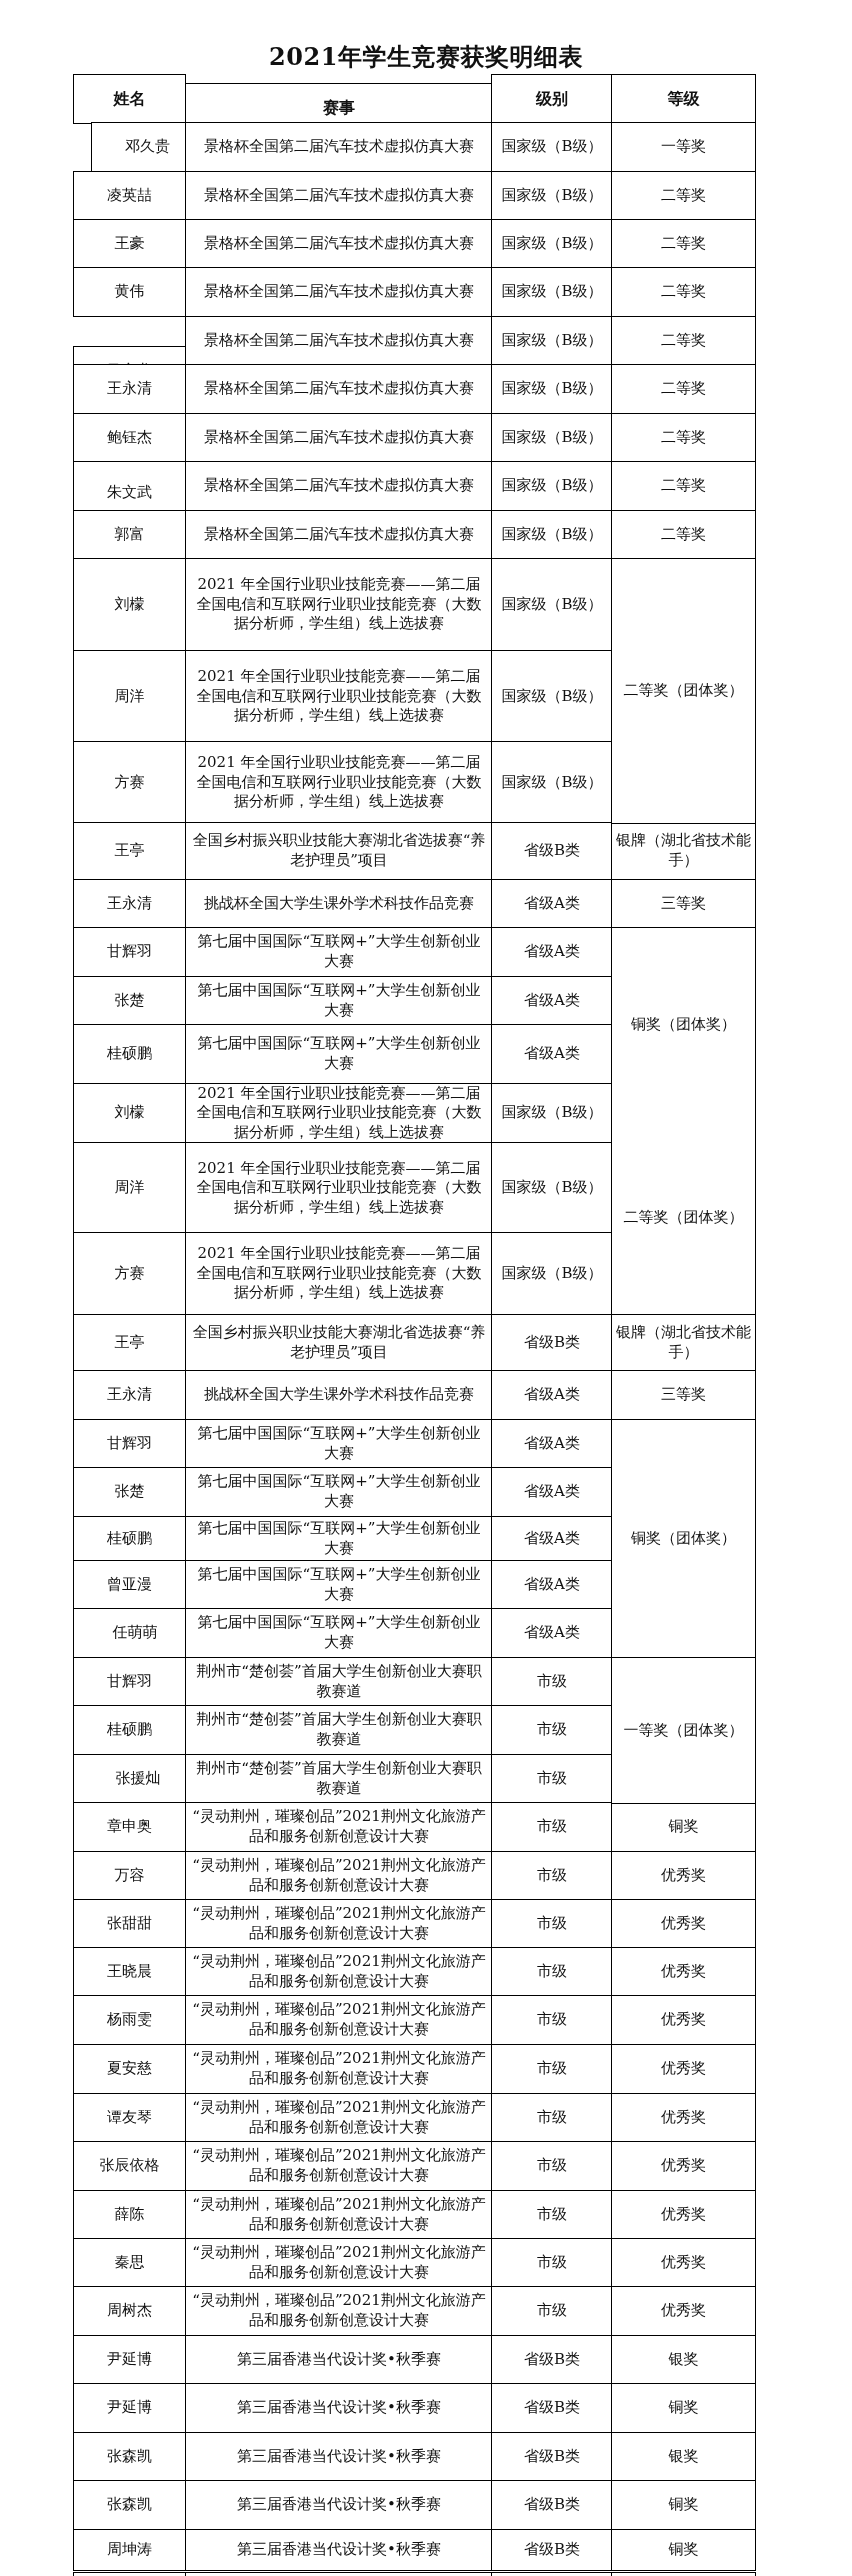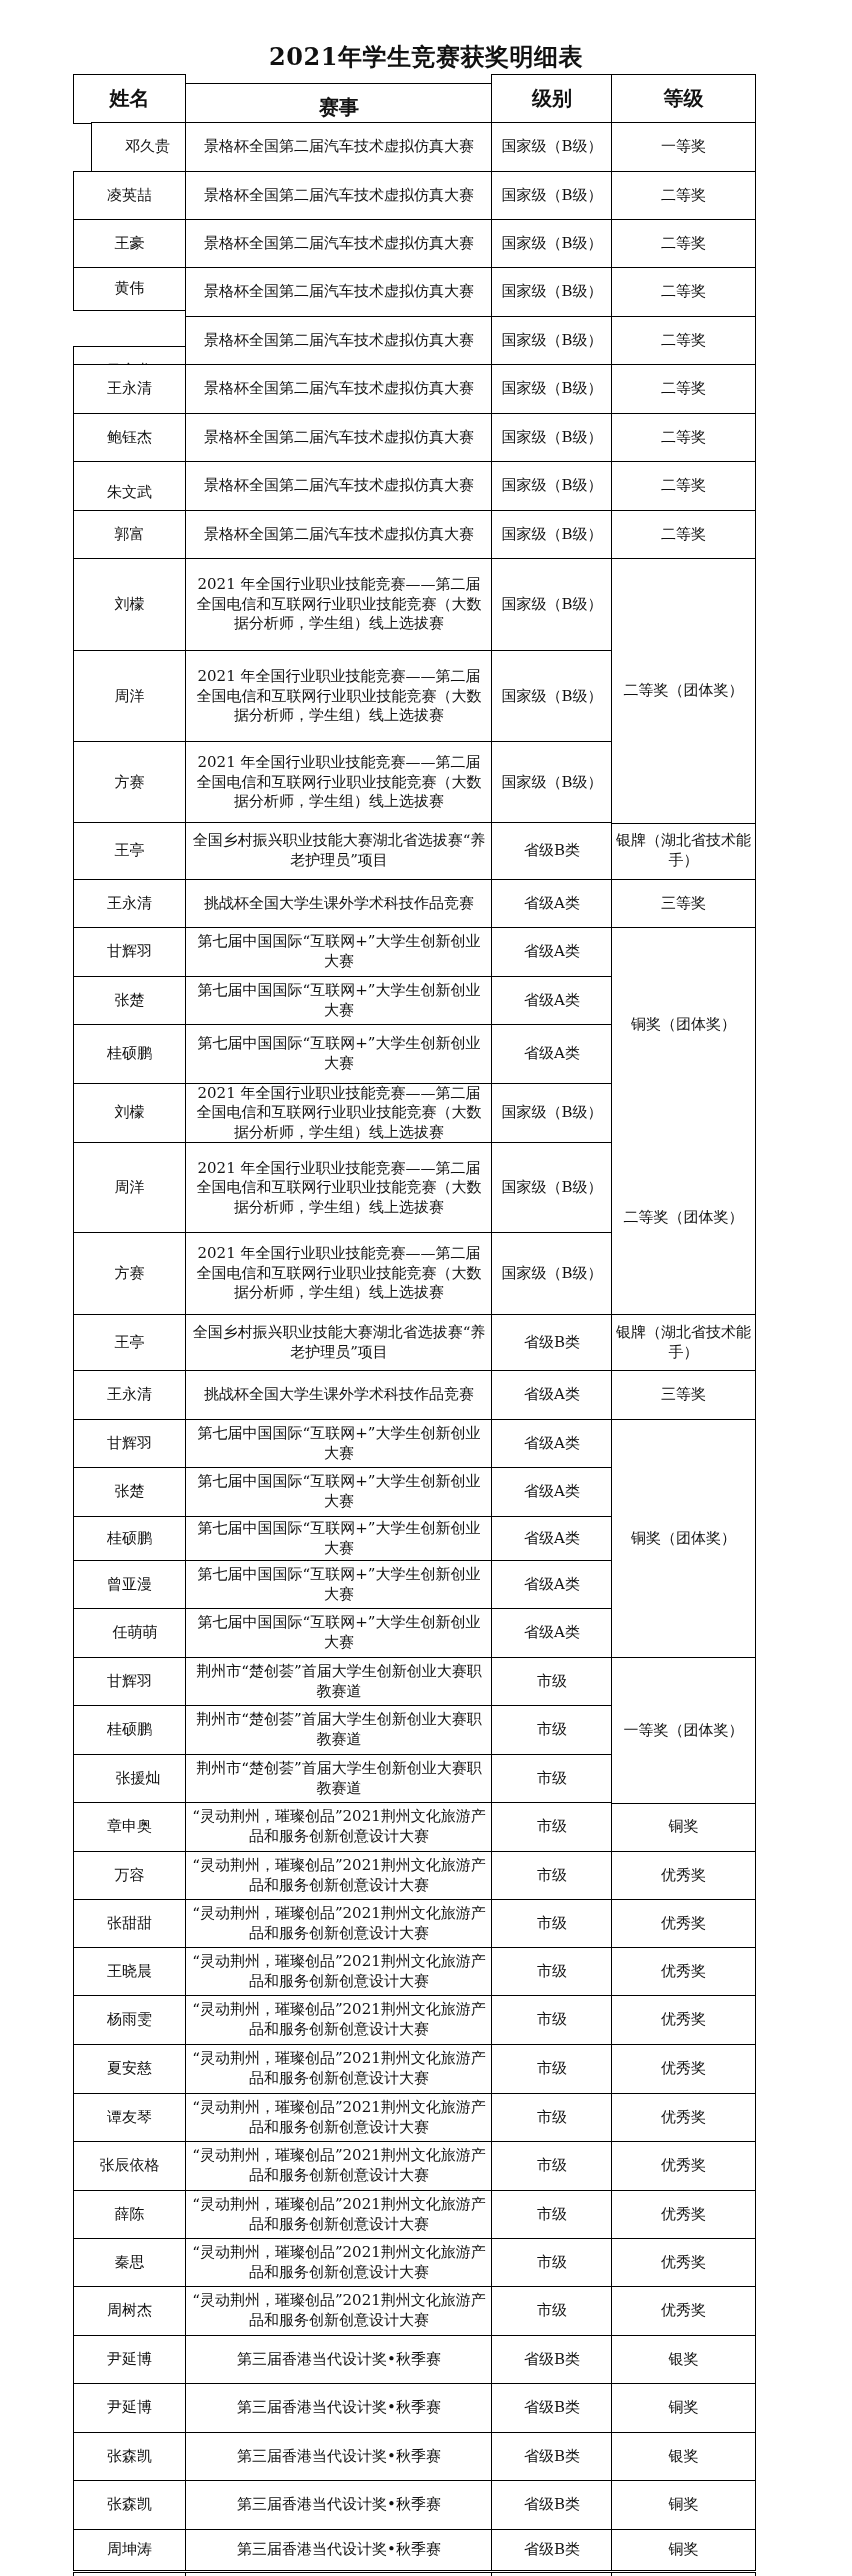--- a/index.html
+++ b/index.html
@@ -13,21 +13,21 @@
     text-align: center; font-size: 24px; font-weight: bold; letter-spacing: 0.5px;
     font-family: "DejaVu Serif", "Liberation Serif", serif;
   }
   .cell {
     position: absolute; box-sizing: border-box;
     border: 1.5px solid #000000;
     display: flex; flex-direction: column; align-items: center; justify-content: center;
     text-align: center; font-size: 15px; line-height: 19.6px;
     background: #ffffff;
   }
-  .cell.hdr { font-weight: bold; font-size: 20px; }
+  .cell.hdr { font-weight: bold; font-size: 16px; }
   .cell.event { padding: 0 6.2px; }
   .cell.stack { justify-content: space-around; }
   .cell .seg { display: block; width: 100%; }
   .cell.nobottom { border-bottom-color: transparent; }
 </style>
 </head>
 <body>
 
 <div class="title">2021年学生竞赛获奖明细表</div>
 
@@ -41,21 +41,21 @@
     <div class="cell " style="left: 491px; top: 122px; width: 122px; height: 50px;">国家级（B级）</div>
     <div class="cell " style="left: 611px; top: 122px; width: 145px; height: 50px;">一等奖</div>
     <div class="cell " style="left: 73px; top: 171px; width: 113px; height: 50px; text-align: center;">凌英喆</div>
     <div class="cell event " style="left: 185px; top: 171px; width: 308px; height: 50px;">景格杯全国第二届汽车技术虚拟仿真大赛</div>
     <div class="cell " style="left: 491px; top: 171px; width: 122px; height: 50px;">国家级（B级）</div>
     <div class="cell " style="left: 611px; top: 171px; width: 145px; height: 50px;">二等奖</div>
     <div class="cell " style="left: 73px; top: 219px; width: 113px; height: 50px;">王豪</div>
     <div class="cell event " style="left: 185px; top: 219px; width: 308px; height: 50px;">景格杯全国第二届汽车技术虚拟仿真大赛</div>
     <div class="cell " style="left: 491px; top: 219px; width: 122px; height: 50px;">国家级（B级）</div>
     <div class="cell " style="left: 611px; top: 219px; width: 145px; height: 50px;">二等奖</div>
-    <div class="cell " style="left: 73px; top: 267px; width: 113px; height: 44px;">黄伟</div>
+    <div class="cell " style="left: 73px; top: 267px; width: 113px; height: 50px;">黄伟</div>
     <div class="cell event " style="left: 185px; top: 267px; width: 308px; height: 50px;">景格杯全国第二届汽车技术虚拟仿真大赛</div>
     <div class="cell " style="left: 491px; top: 267px; width: 122px; height: 50px;">国家级（B级）</div>
     <div class="cell " style="left: 611px; top: 267px; width: 145px; height: 50px;">二等奖</div>
     <div class="cell " style="left: 73px; top: 316px; width: 113px; height: 50px; margin-top: 30px;">马文龙</div>
     <div class="cell event " style="left: 185px; top: 316px; width: 308px; height: 50px;">景格杯全国第二届汽车技术虚拟仿真大赛</div>
     <div class="cell " style="left: 491px; top: 316px; width: 122px; height: 50px;">国家级（B级）</div>
     <div class="cell " style="left: 611px; top: 316px; width: 145px; height: 50px;">二等奖</div>
     <div class="cell " style="left: 73px; top: 364px; width: 113px; height: 50px;">王永清</div>
     <div class="cell event " style="left: 185px; top: 364px; width: 308px; height: 50px;">景格杯全国第二届汽车技术虚拟仿真大赛</div>
     <div class="cell " style="left: 491px; top: 364px; width: 122px; height: 50px;">国家级（B级）</div>

